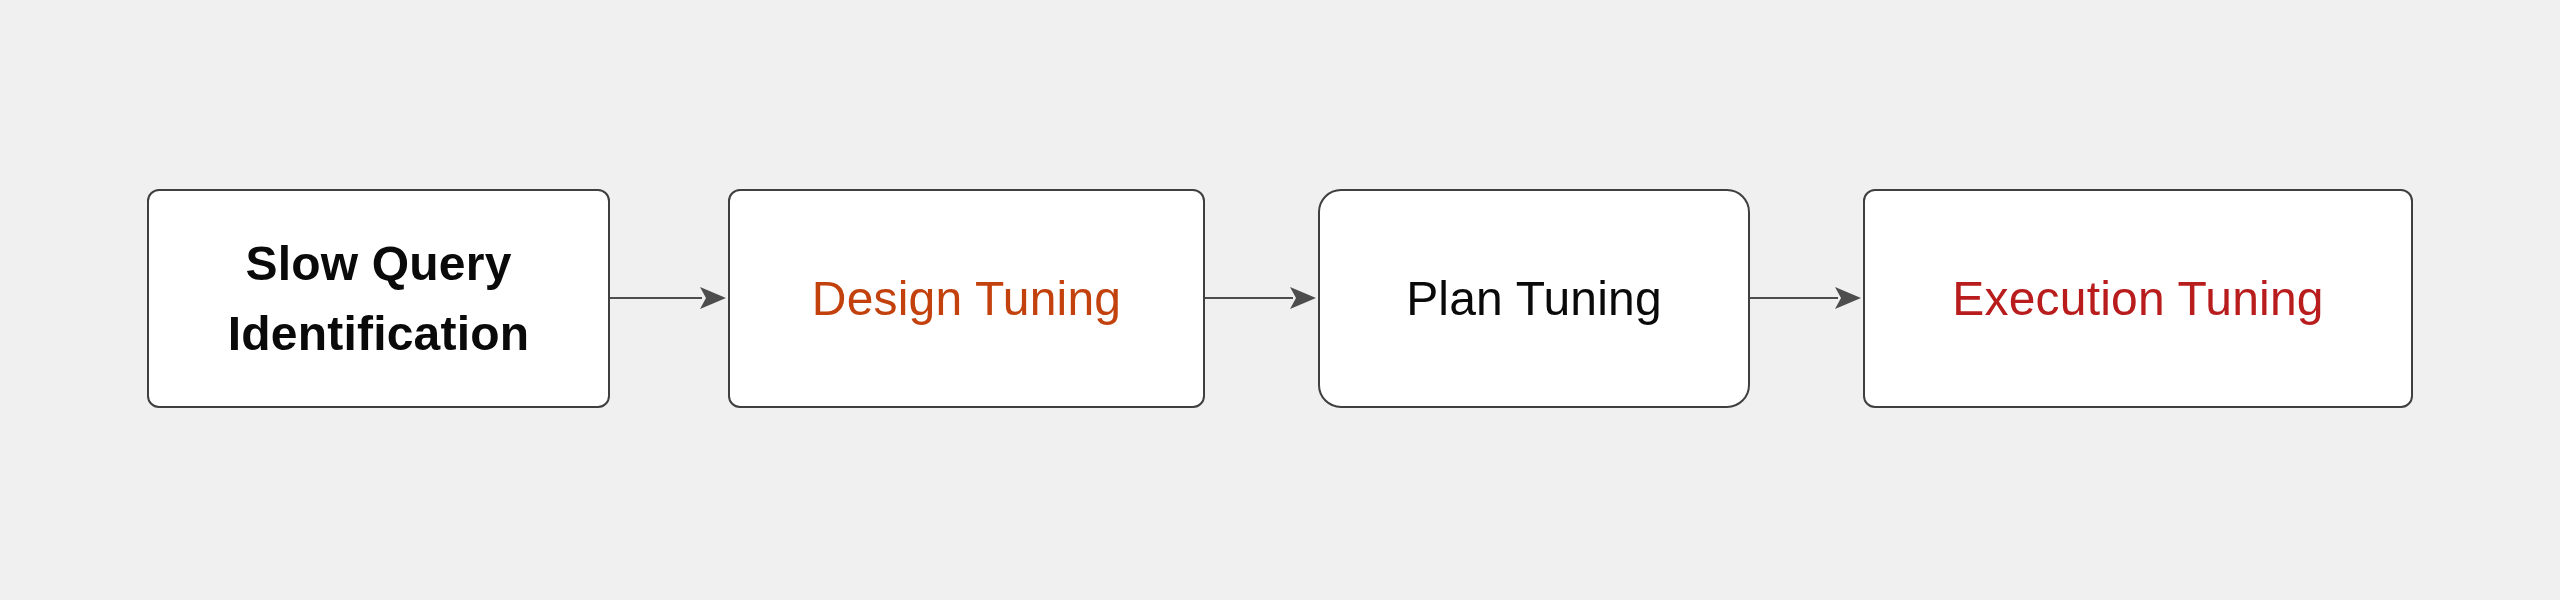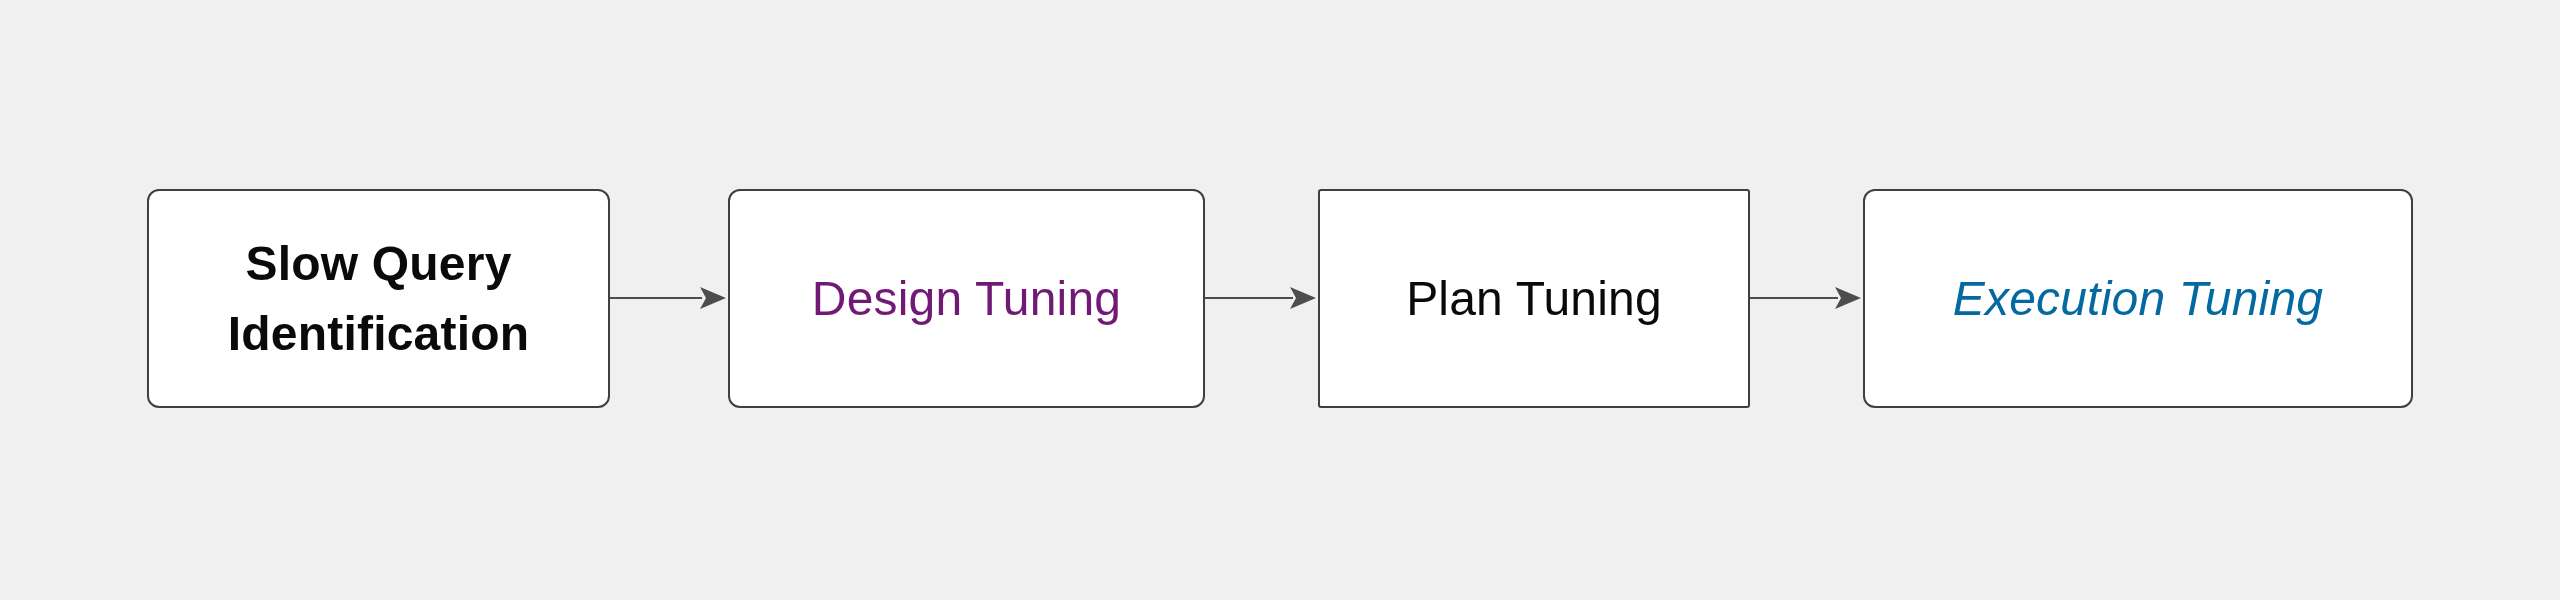--- a/index.html
+++ b/index.html
@@ -59,29 +59,29 @@
 <body>
 
 <div id="flow-canvas" style="width: 2560px; height: 600px; background: rgb(240, 240, 240);">
 
   <div class="node" id="node-0" style="left: 147px; top: 189px; width: 463px; height: 219px; background: rgb(255, 255, 255); border-color: rgb(63, 63, 63); border-width: 2px; border-radius: 12px;">
     <span class="node-label" style="color: rgb(10, 10, 10); font-weight: bold;">Slow Query
 Identification</span>
   </div>
 
   <div class="node" id="node-1" style="left: 728px; top: 189px; width: 477px; height: 219px; background: rgb(255, 255, 255); border-color: rgb(63, 63, 63); border-width: 2px; border-radius: 12px;">
-    <span class="node-label" style="color: #701a75;">Design Tuning</span>
+    <span class="node-label" style="color: #c2410c;">Design Tuning</span>
   </div>
 
-  <div class="node" id="node-2" style="left: 1318px; top: 189px; width: 432px; height: 219px; background: rgb(255, 255, 255); border-color: rgb(63, 63, 63); border-width: 2px; border-radius: 3px; text-align: right;">
+  <div class="node" id="node-2" style="left: 1318px; top: 189px; width: 432px; height: 219px; background: rgb(255, 255, 255); border-color: rgb(63, 63, 63); border-width: 2px; border-radius: 23px; text-align: right;">
     <span class="node-label" style="color: rgb(10, 10, 10);">Plan Tuning</span>
   </div>
 
   <div class="node" id="node-3" style="left: 1863px; top: 189px; width: 550px; height: 219px; background: rgb(255, 255, 255); border-color: rgb(63, 63, 63); border-width: 2px; border-radius: 12px;">
-    <span class="node-label" style="color: #0369a1; font-style: italic;">Execution Tuning</span>
+    <span class="node-label" style="color: #b91c1c;">Execution Tuning</span>
   </div>
 
   <div class="connector" id="edge-0" style="left: 610px; top: 278px; width: 118px;">
     <svg width="100%" height="40" viewBox="0 0 118 40" preserveAspectRatio="none">
       <line x1="0" y1="20" x2="92" y2="20" stroke="#4d4d4d" stroke-width="2"></line>
       <path d="M 116 20 L 90 31 L 96 20 L 90 9 Z" fill="#4d4d4d"></path>
     </svg>
   </div>
 
   <div class="connector" id="edge-1" style="left: 1205px; top: 278px; width: 113px;">

